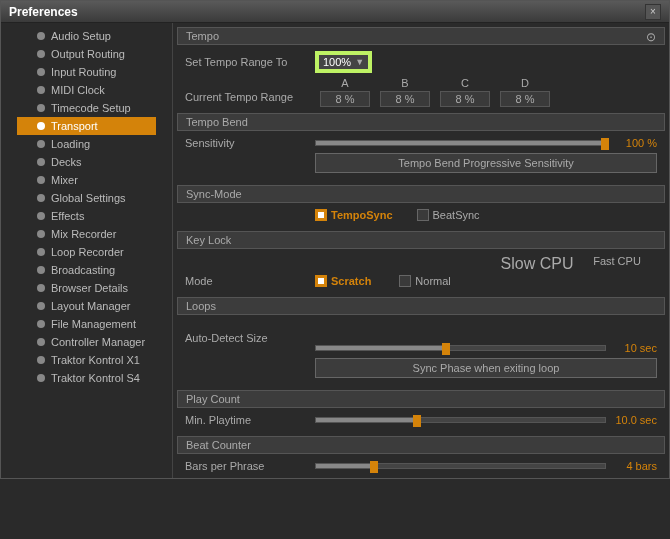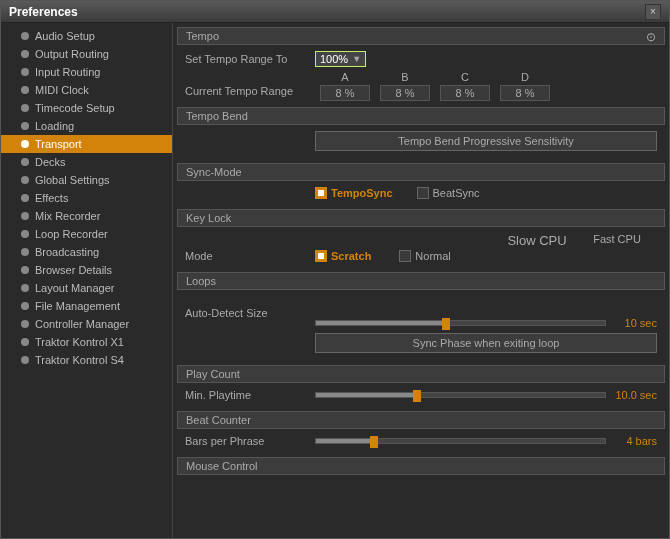--- a/index.html
+++ b/index.html
@@ -7,21 +7,21 @@
       width: 670px;
       height: 539px;
       background: #2a2a2a;
       font-family: Arial, sans-serif;
       font-size: 11px;
       color: #ccc;
       overflow: hidden;
     }
     .window {
       width: 670px;
-      height: 539px;
+      height: 479px;
       background: #2a2a2a;
       border: 1px solid #555;
       display: flex;
       flex-direction: column;
     }
     .title-bar {
       background: linear-gradient(to bottom, #5a5a5a, #3a3a3a);
       height: 22px;
       display: flex;
       align-items: center;
@@ -49,21 +49,21 @@
     .content {
       display: flex;
       flex: 1;
       overflow: hidden;
     }
     .sidebar {
       width: 172px;
       background: #2a2a2a;
       border-right: 1px solid #444;
       overflow-y: auto;
-      padding: 4px 0;
+      padding: 4px 16px;
     }
     .sidebar-item {
       display: flex;
       align-items: center;
       padding: 3px 8px 3px 20px;
       cursor: pointer;
       color: #bbb;
       font-size: 11px;
       position: relative;
     }
@@ -106,21 +106,21 @@
       align-items: center;
       margin-bottom: 4px;
     }
     .label {
       color: #aaa;
       font-size: 11px;
       min-width: 130px;
     }
     .dropdown {
       background: #444;
-      border: 1px solid #bef264;
+      border: 4px solid #bef264;
       color: #fff;
       font-size: 11px;
       padding: 1px 4px;
       cursor: pointer;
       display: flex;
       align-items: center;
       gap: 4px;
     }
     .dropdown-arrow { color: #aaa; font-size: 9px; }
     .tempo-col {
@@ -253,31 +253,35 @@
           <span>Input Routing</span>
         </div>
         <div class="sidebar-item">
           <span class="dot"></span>
           <span>MIDI Clock</span>
         </div>
         <div class="sidebar-item">
           <span class="dot"></span>
           <span>Timecode Setup</span>
         </div>
+        <div class="sidebar-item active">
+          <span class="dot"></span>
+          <span>Transport</span>
+        </div>
         <div class="sidebar-item">
           <span class="dot"></span>
           <span>Loading</span>
         </div>
-        <div class="sidebar-item active">
-          <span class="dot"></span>
-          <span>Transport</span>
-        </div>
         <div class="sidebar-item">
           <span class="dot"></span>
           <span>Decks</span>
+        </div>
+        <div class="sidebar-item">
+          <span class="dot"></span>
+          <span>Mixer</span>
         </div>
         <div class="sidebar-item">
           <span class="dot"></span>
           <span>Global Settings</span>
         </div>
         <div class="sidebar-item">
           <span class="dot"></span>
           <span>Effects</span>
         </div>
         <div class="sidebar-item">
@@ -357,20 +361,30 @@
           </div>
         </div>
       </div>
 
       <div class="section">
         <div class="section-header">
           <span>Tempo Bend</span>
         </div>
         <div class="section-content">
           <div class="row">
+            <span class="label">Sensitivity</span>
+            <div class="slider-row" style="flex:1;">
+              <div class="slider-track" style="flex:1;">
+                <div class="slider-fill" style="width:100%;"></div>
+                <div class="slider-thumb" style="left:calc(100% - 4px);"></div>
+              </div>
+              <span class="slider-value">100 %</span>
+            </div>
+          </div>
+          <div class="row">
             <span class="label"></span>
             <button class="full-btn" style="flex:1;">Tempo Bend Progressive Sensitivity</button>
           </div>
         </div>
       </div>
 
       <div class="section">
         <div class="section-header">
           <span>Sync-Mode</span>
         </div>
@@ -390,21 +404,21 @@
           </div>
         </div>
       </div>
 
       <div class="section">
         <div class="section-header">
           <span>Key Lock</span>
         </div>
         <div class="section-content">
           <div style="display:flex;justify-content:flex-end;gap:0;margin-bottom:2px;padding-left:130px;">
-            <span style="min-width:80px;text-align:center;color:#aaa;font-size:13px;">Slow CPU</span>
+            <span style="min-width:80px;text-align:center;color:#aaa;font-size:16px;">Slow CPU</span>
             <span style="min-width:80px;text-align:center;color:#aaa;font-size:11px;">Fast CPU</span>
           </div>
           <div class="row">
             <span class="label">Mode</span>
             <div class="radio-group">
               <div class="radio-option">
                 <div class="radio-box active"></div>
                 <span class="radio-label active">Scratch</span>
               </div>
               <div class="radio-option" style="margin-left:20px;">

